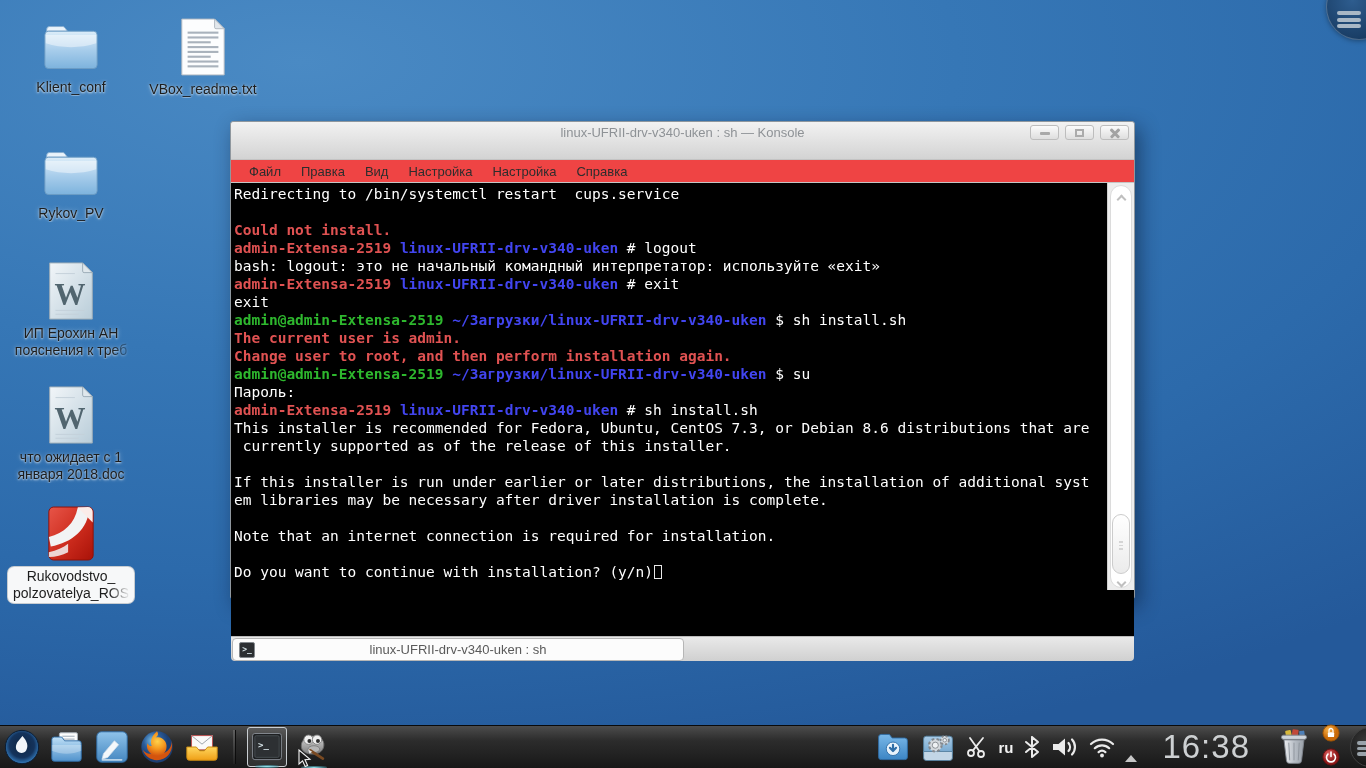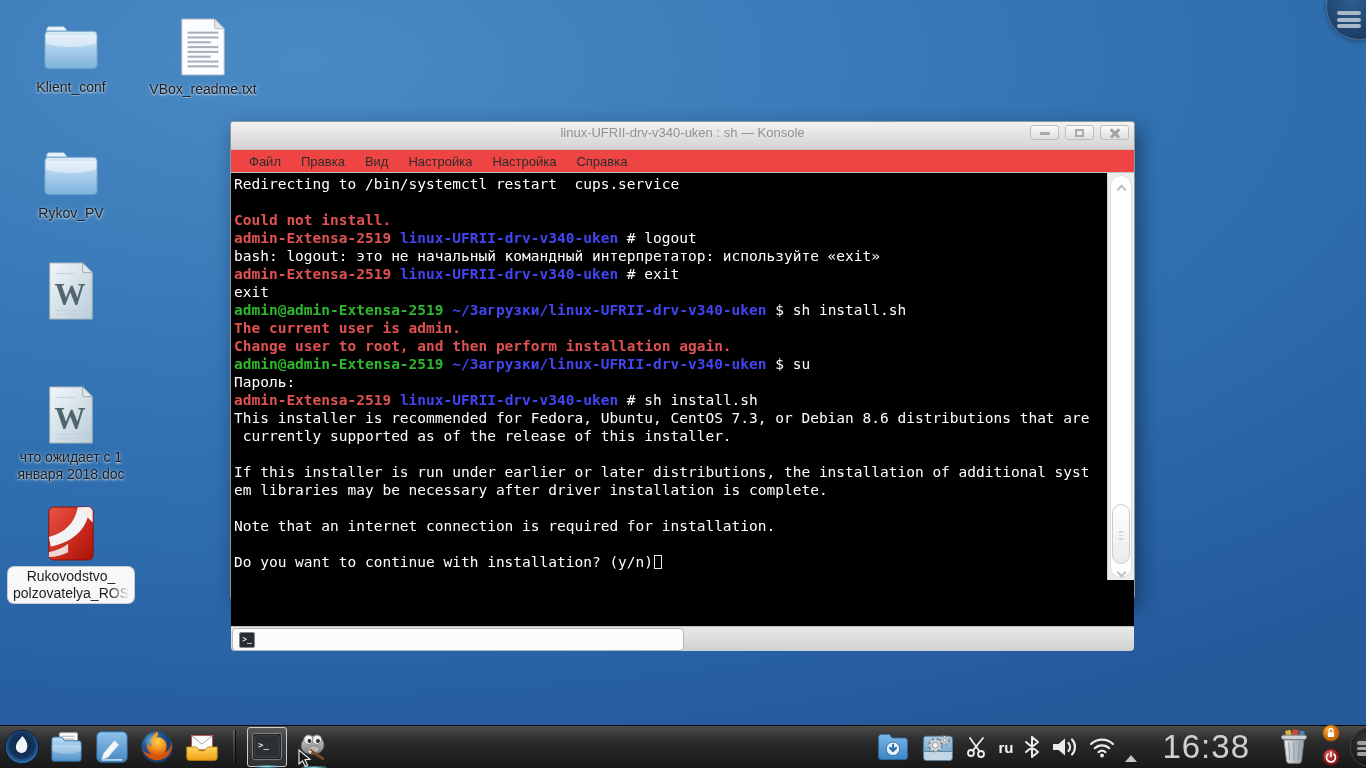--- a/index.html
+++ b/index.html
@@ -27,21 +27,21 @@
   .d-cashew { position:absolute; top:-26px; right:-26px; width:66px; height:66px; border-radius:50%;
               background:radial-gradient(circle at 40% 40%, #2e5d8f, #173a61 75%);
               box-shadow:inset 0 0 0 1px rgba(255,255,255,.22), 0 1px 5px rgba(0,0,0,.35); }
   .bars { position:absolute; } .bars i { display:block; width:24px; height:4px; border-radius:2px; background:#a9b8c6; margin-bottom:2.5px; }
   .d-cashew .bars { left:11px; top:37px; }
 
   
   .window { position:absolute; left:230px; top:121px; width:905px; height:479px;
             border:1px solid #8f979e; border-radius:3px 3px 4px 4px; background:#d9d9d9;
             box-shadow:5px 7px 20px rgba(0,10,30,.45); }
-  .titlebar { height:28px; background:linear-gradient(#f2f2f2,#d3d3d3); border-bottom:1px solid #c3c3c3;
+  .titlebar { height:38px; background:linear-gradient(#f2f2f2,#d3d3d3); border-bottom:1px solid #c3c3c3;
               border-radius:3px 3px 0 0; position:relative; }
   .title { position:absolute; left:0; right:0; top:3px; text-align:center; font-size:13px; color:#8e9296; }
   .winbtns { position:absolute; right:5px; top:3px; display:flex; gap:6px; }
   .wbtn { width:29px; height:15px; border:1px solid #bdbdbd; border-radius:3px;
           background:linear-gradient(#fbfbfb,#dedede); position:relative; }
   .gl-min { position:absolute; left:9px; top:6px; width:10px; height:3px; background:#a9a9a9; border-radius:1px; }
   .gl-max { position:absolute; left:9px; top:2.5px; width:9px; height:8px; border:2px solid #ababab; }
   .gl-x1,.gl-x2 { position:absolute; left:8px; top:5.5px; width:12px; height:2.6px; background:#a3a3a3; border-radius:1px; }
   .gl-x1 { transform:rotate(45deg);} .gl-x2 { transform:rotate(-45deg);}
 
@@ -163,20 +163,24 @@
             <linearGradient id="dw2" x1="0" y1="0" x2="1" y2="1">
               <stop offset="0" stop-color="#f2f6f9"></stop>
               <stop offset="1" stop-color="#b9cdd9"></stop>
             </linearGradient>
           </defs>
           <path d="M5 3 h34 l10 10 v48 h-44 z" fill="url(#dw2)" stroke="#9cabb7"></path>
           <path d="M39 3 l10 10 h-8.5 a1.5 1.5 0 0 1 -1.5 -1.5 z" fill="#dfe7ec" stroke="#9cabb7"></path>
           <path d="M11 14 h20 M11 52 h30 M11 56 h24" stroke="#c4d1da" fill="none"></path>
           <text x="26" y="46" text-anchor="middle" font-family="Liberation Serif, serif" font-size="32" font-weight="bold" fill="#51656f">W</text>
         </svg>
+        <div class="lbl">
+          <div>ИП Ерохин АН</div>
+          <div>пояснения к треб</div>
+        </div>
       </div>
       <div class="dicon pos-4">
         <svg class="ic" width="54" height="62" viewBox="0 0 54 64">
           <defs>
             <linearGradient id="dw3" x1="0" y1="0" x2="1" y2="1">
               <stop offset="0" stop-color="#f2f6f9"></stop>
               <stop offset="1" stop-color="#b9cdd9"></stop>
             </linearGradient>
           </defs>
           <path d="M5 3 h34 l10 10 v48 h-44 z" fill="url(#dw3)" stroke="#9cabb7"></path>
@@ -253,20 +257,21 @@
               <i></i>
               <i></i>
             </span>
           </div>
         <div class="sb-arrow sb-down"><i></i></div>
       </div>
     </div>
     <div class="tabbar">
       <div class="tab">
         <span class="tab-icon">&gt;_</span>
+        <span class="tab-label">linux-UFRII-drv-v340-uken : sh</span>
       </div>
     </div>
   </div>
 
   <div class="taskbar">
     <div class="tb-left" id="tb-left">
         <span>
           <svg class="tb-ico" viewBox="0 0 40 40">
             <defs>
               <radialGradient id="ro5" cx="50%" cy="45%" r="60%">

